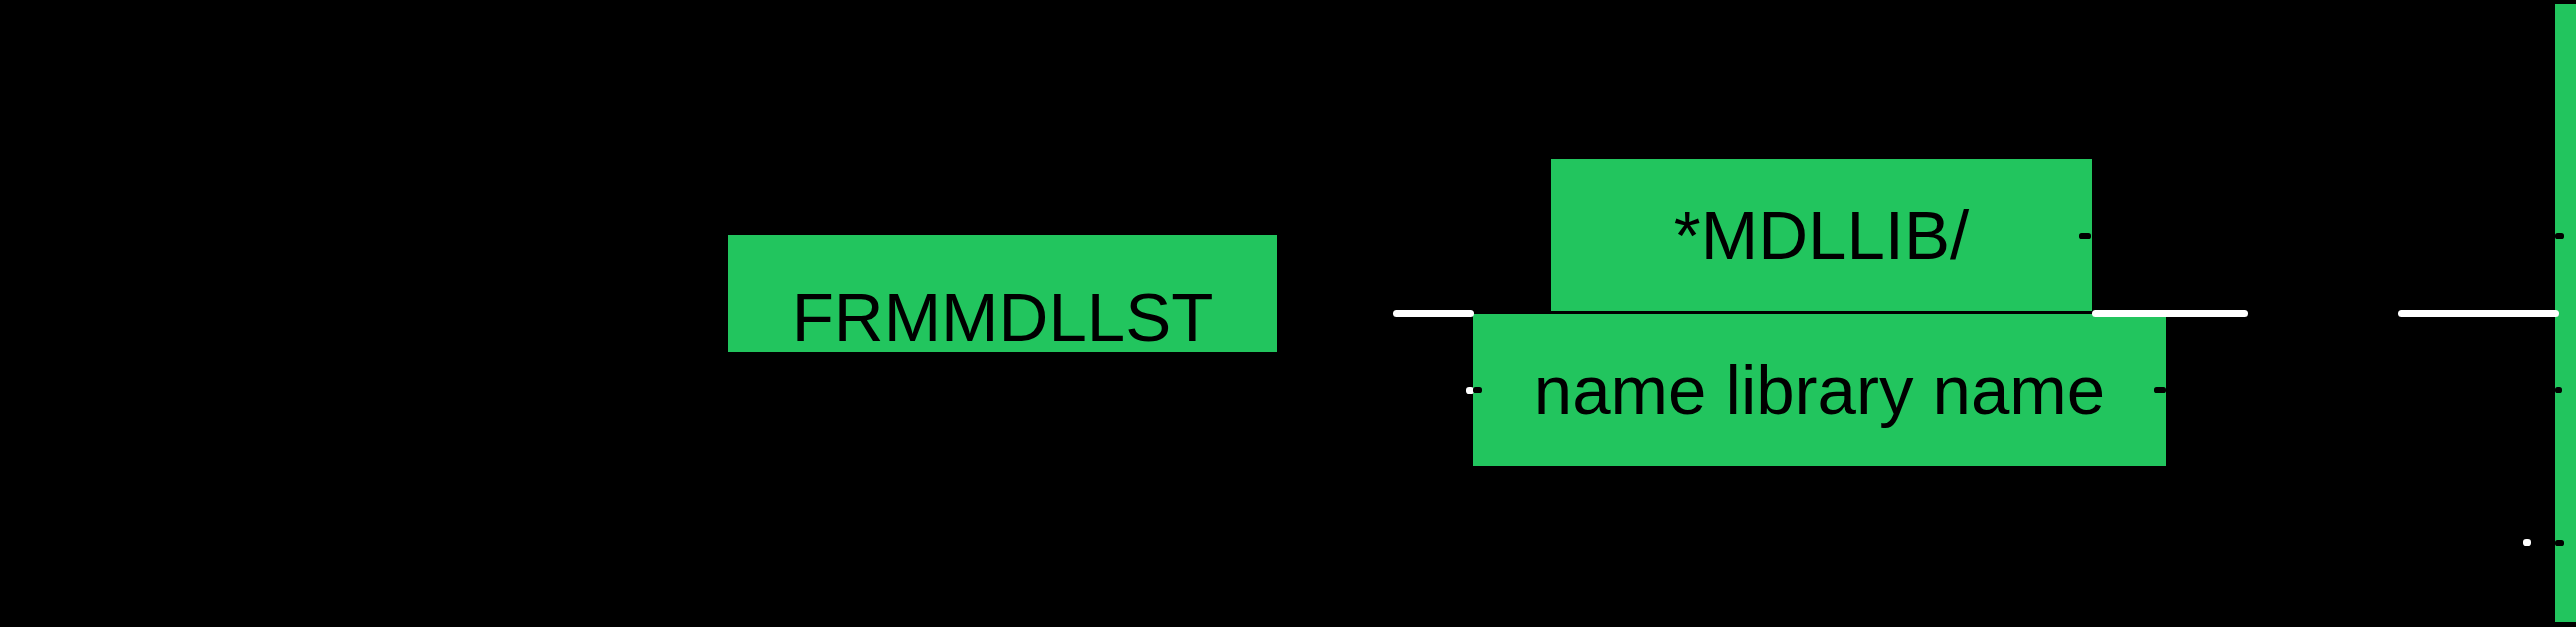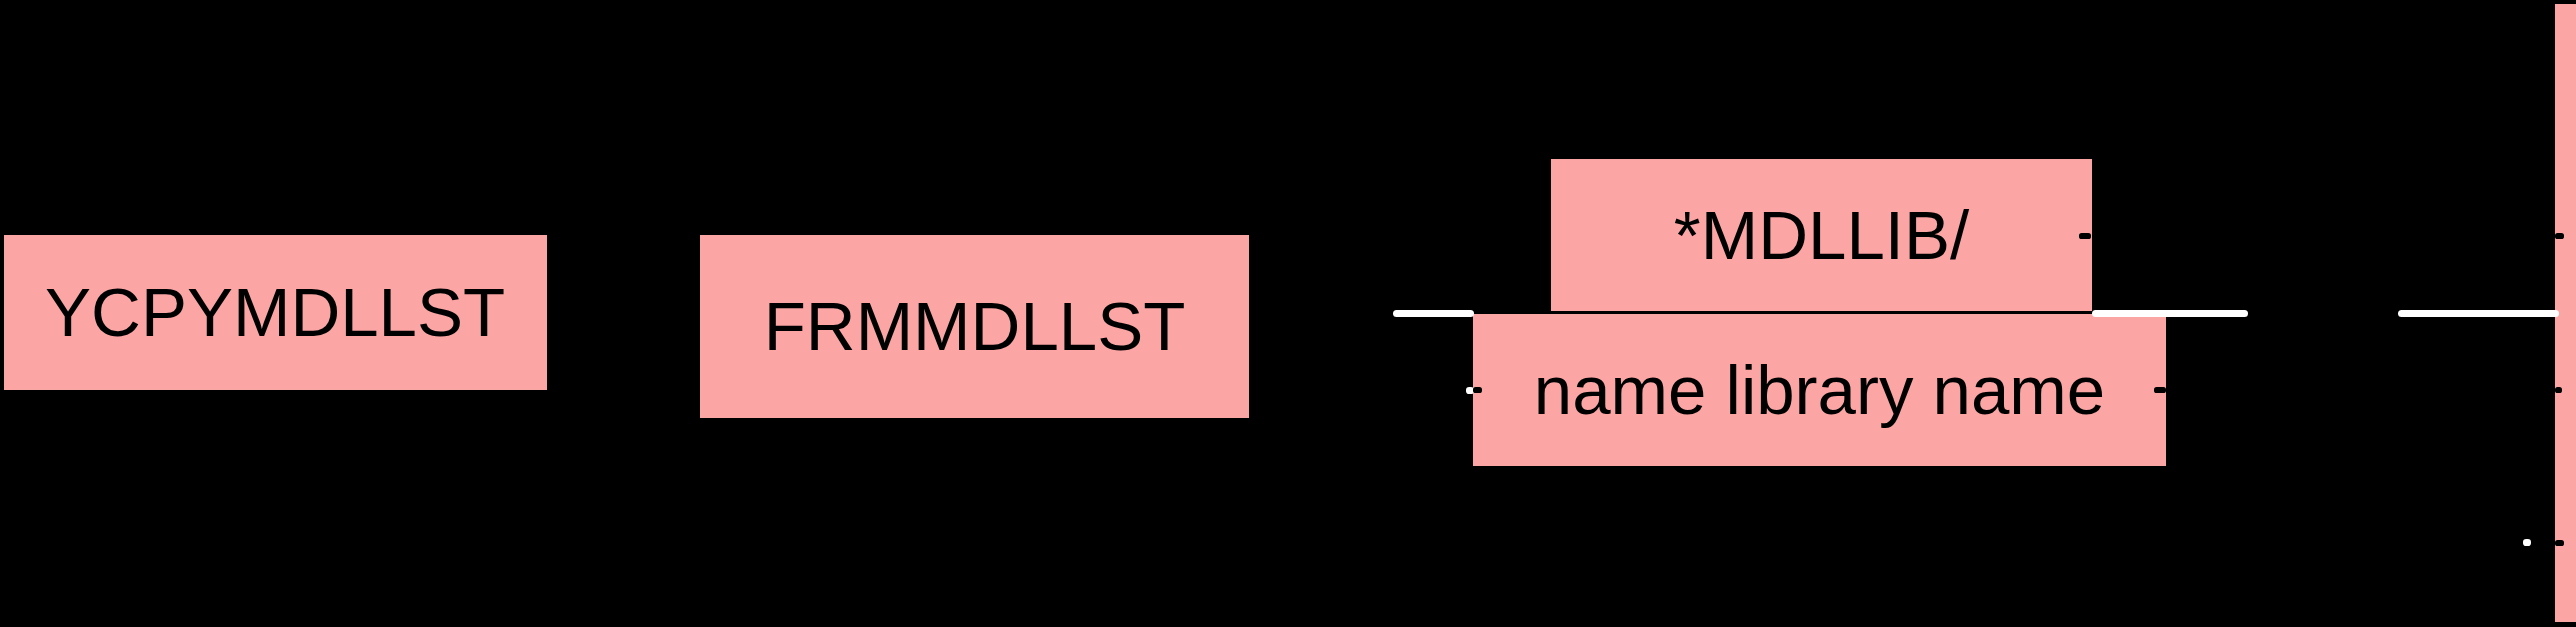--- a/index.html
+++ b/index.html
@@ -13,21 +13,21 @@
   #canvas {
     position: absolute;
     left: 0; top: 0;
     width: 3906px;
     height: 628px;
     background: #000000;
     font-family: "Liberation Sans", sans-serif;
   }
   .box {
     position: absolute;
-    background: #fca5a5;
+    background: #22c55e;
     display: flex;
     align-items: center;
     justify-content: center;
   }
   .label {
     color: #000000;
     font-size: 69px;
     line-height: 1;
     white-space: nowrap;
   }
@@ -53,21 +53,21 @@
   }
   .tick {
     position: absolute;
     height: 5.7px;
     background: #000000;
     border-radius: 2.6px;
   }
 
   
   #command-box        { left: 3.6px;    top: 235px; width: 543px; height: 155px; }
-  #parameter-box      { left: 700px; top: 235px; width: 549px; height: 183px; }
+  #parameter-box      { left: 728px; top: 235px; width: 549px; height: 117px; align-items: flex-end; }
   #mdllib-box         { left: 1551px; top: 159px; width: 541px; height: 152px; }
   #mln-box            { left: 1473px; top: 314px; width: 693px; height: 152px; }
   #objname-box        { left: 2555px; top: 4.1px;   width: 776px; height: 157px; }
   #choices-box        { left: 2555px; top: 4.1px;   width: 538px; height: 618px; }
 
   #mdlprf-label-row   { left: 2555px; top: 158px;  width: 538px; height: 155px; }
   #user-label-row     { left: 2555px; top: 313px;  width: 538px; height: 155px; }
   #select-label-row   { left: 2555px; top: 465px;  width: 538px; height: 155px; }
 
   
@@ -85,23 +85,20 @@
   #tick-mln-right       { left: 2154px; top: 387px;  width: 12.4px; }
   #tick-choices-left-2  { left: 2555px; top: 233px;  width: 9.3px; }
   #tick-choices-left-3  { left: 2555px; top: 387px;  width: 7.2px; }
   #tick-choices-left-4  { left: 2555px; top: 540px; width: 9.3px; }
 </style>
 </head>
 <body>
 
 <div id="canvas">
 
-  <div class="box" id="command-box">
-    <span class="label">YCPYMDLLST</span>
-  </div>
 
   <div class="box" id="parameter-box">
     <span class="label">FRMMDLLST</span>
   </div>
 
   <div class="box" id="mdllib-box">
     <span class="label">*MDLLIB/</span>
   </div>
   <div class="box" id="mln-box">
     <span class="label">name library name</span>

